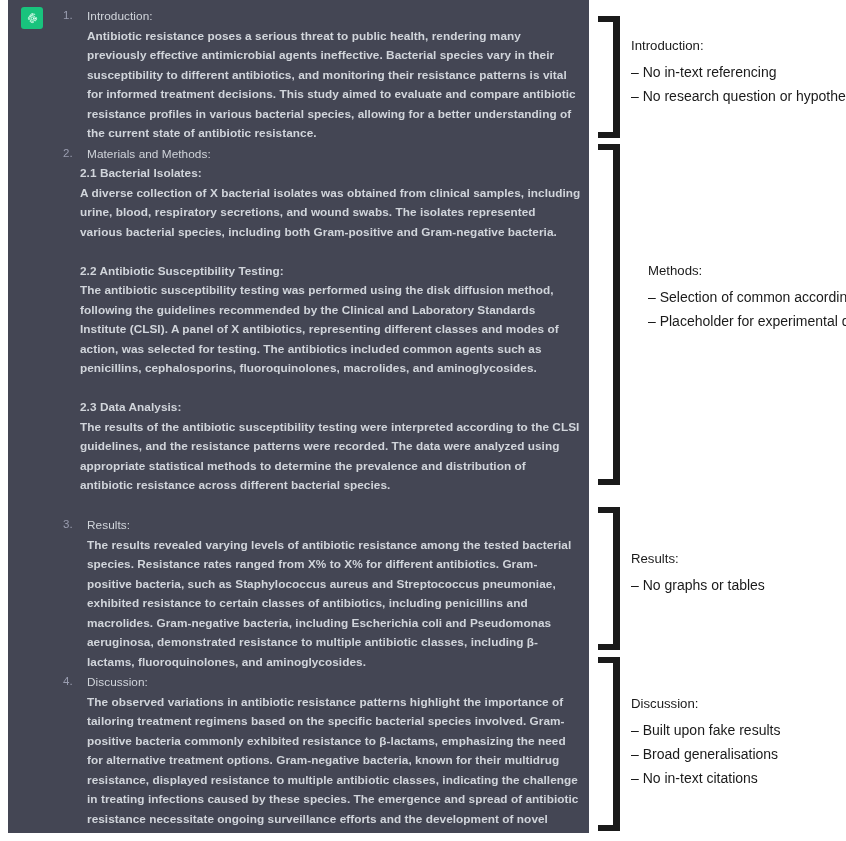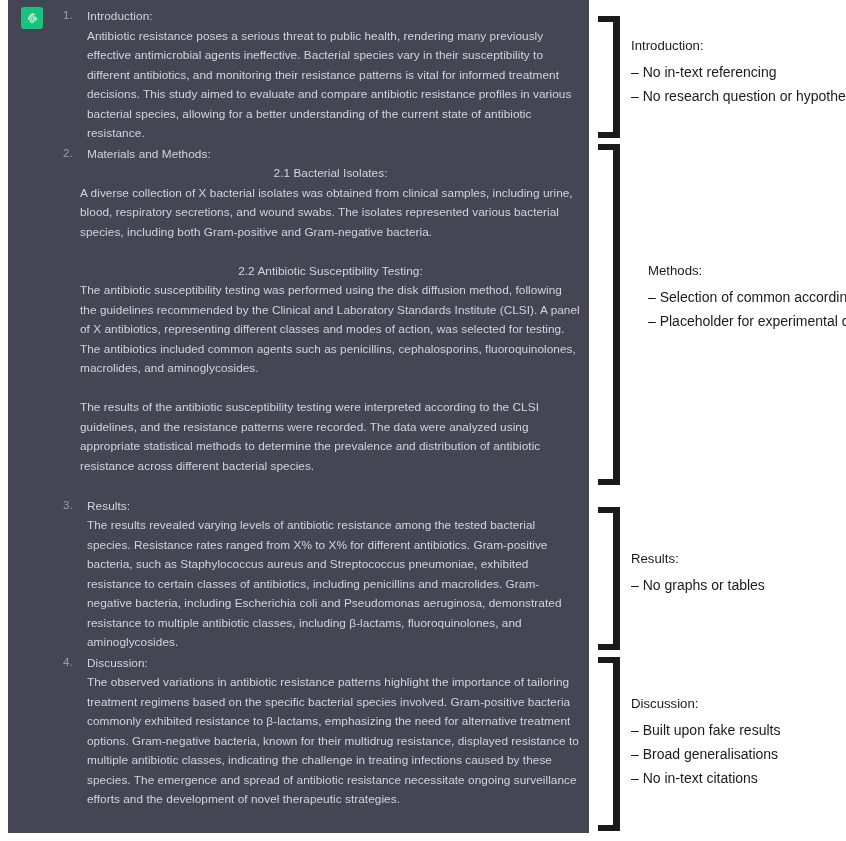--- a/index.html
+++ b/index.html
@@ -68,22 +68,23 @@
     line-height: 19.5px;
     letter-spacing: .05px;
   }
   .para {
     color: #d1d5db;
     font-size: 11.8px;
     line-height: 19.5px;
     letter-spacing: .05px;
     margin: 0;
     padding-left: 31px;
-  }
-  .para.sub-head { padding-left: 24px; text-align: center; }
+    font-weight: bold;
+  }
+  .para.sub-head { padding-left: 24px; }
   .para.sub-body { padding-left: 24px; }
   .spacer { height: 19.5px; }
 
   
   #annotations {
     position: absolute;
     left: 589px;
     top: 0;
     width: 257px;
     height: 841px;
@@ -150,20 +151,21 @@
     <div class="ol-item">
       <span class="ol-num">2.</span>
       <span class="item-title">Materials and Methods:</span>
     </div>
     <p class="para sub-head">2.1 Bacterial Isolates:</p>
     <p class="para sub-body">A diverse collection of X bacterial isolates was obtained from clinical samples, including urine, blood, respiratory secretions, and wound swabs. The isolates represented various bacterial species, including both Gram-positive and Gram-negative bacteria.</p>
     <div class="spacer"></div>
     <p class="para sub-head">2.2 Antibiotic Susceptibility Testing:</p>
     <p class="para sub-body">The antibiotic susceptibility testing was performed using the disk diffusion method, following the guidelines recommended by the Clinical and Laboratory Standards Institute (CLSI). A panel of X antibiotics, representing different classes and modes of action, was selected for testing. The antibiotics included common agents such as penicillins, cephalosporins, fluoroquinolones, macrolides, and aminoglycosides.</p>
     <div class="spacer"></div>
+    <p class="para sub-head">2.3 Data Analysis:</p>
     <p class="para sub-body">The results of the antibiotic susceptibility testing were interpreted according to the CLSI guidelines, and the resistance patterns were recorded. The data were analyzed using appropriate statistical methods to determine the prevalence and distribution of antibiotic resistance across different bacterial species.</p>
     <div class="spacer"></div>
 
     <div class="ol-item">
       <span class="ol-num">3.</span>
       <span class="item-title">Results:</span>
     </div>
     <p class="para">The results revealed varying levels of antibiotic resistance among the tested bacterial species. Resistance rates ranged from X% to X% for different antibiotics. Gram-positive bacteria, such as Staphylococcus aureus and Streptococcus pneumoniae, exhibited resistance to certain classes of antibiotics, including penicillins and macrolides. Gram-negative bacteria, including Escherichia coli and Pseudomonas aeruginosa, demonstrated resistance to multiple antibiotic classes, including β-lactams, fluoroquinolones, and aminoglycosides.</p>
 
     <div class="ol-item">

